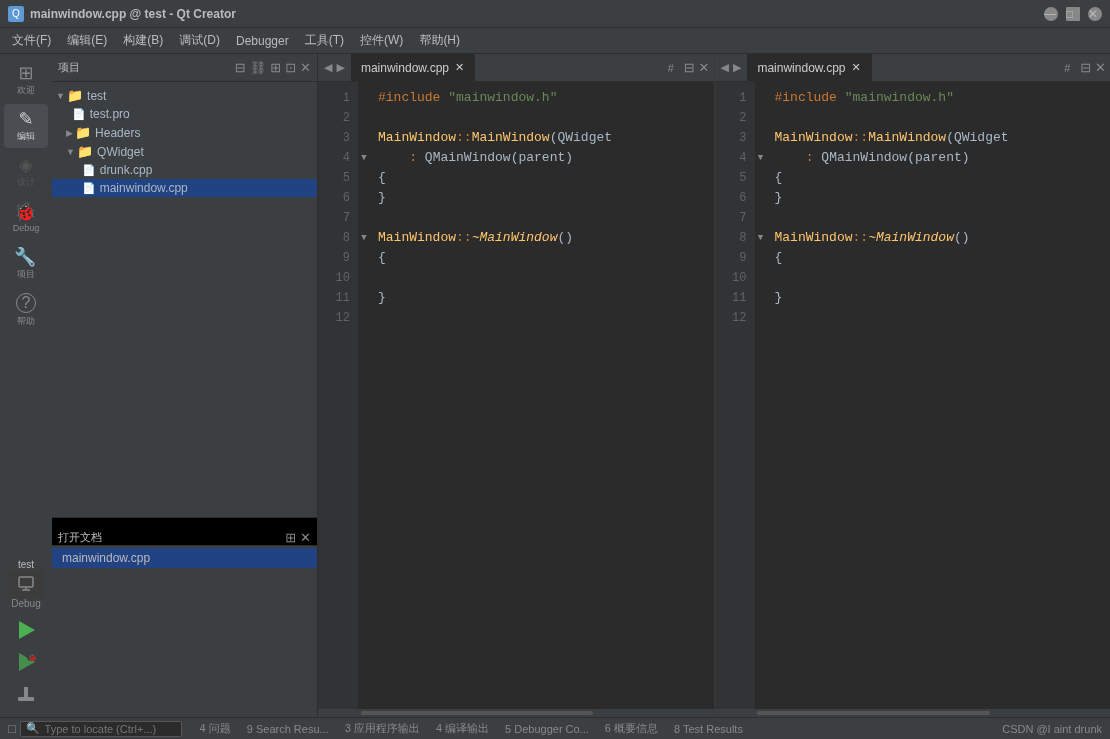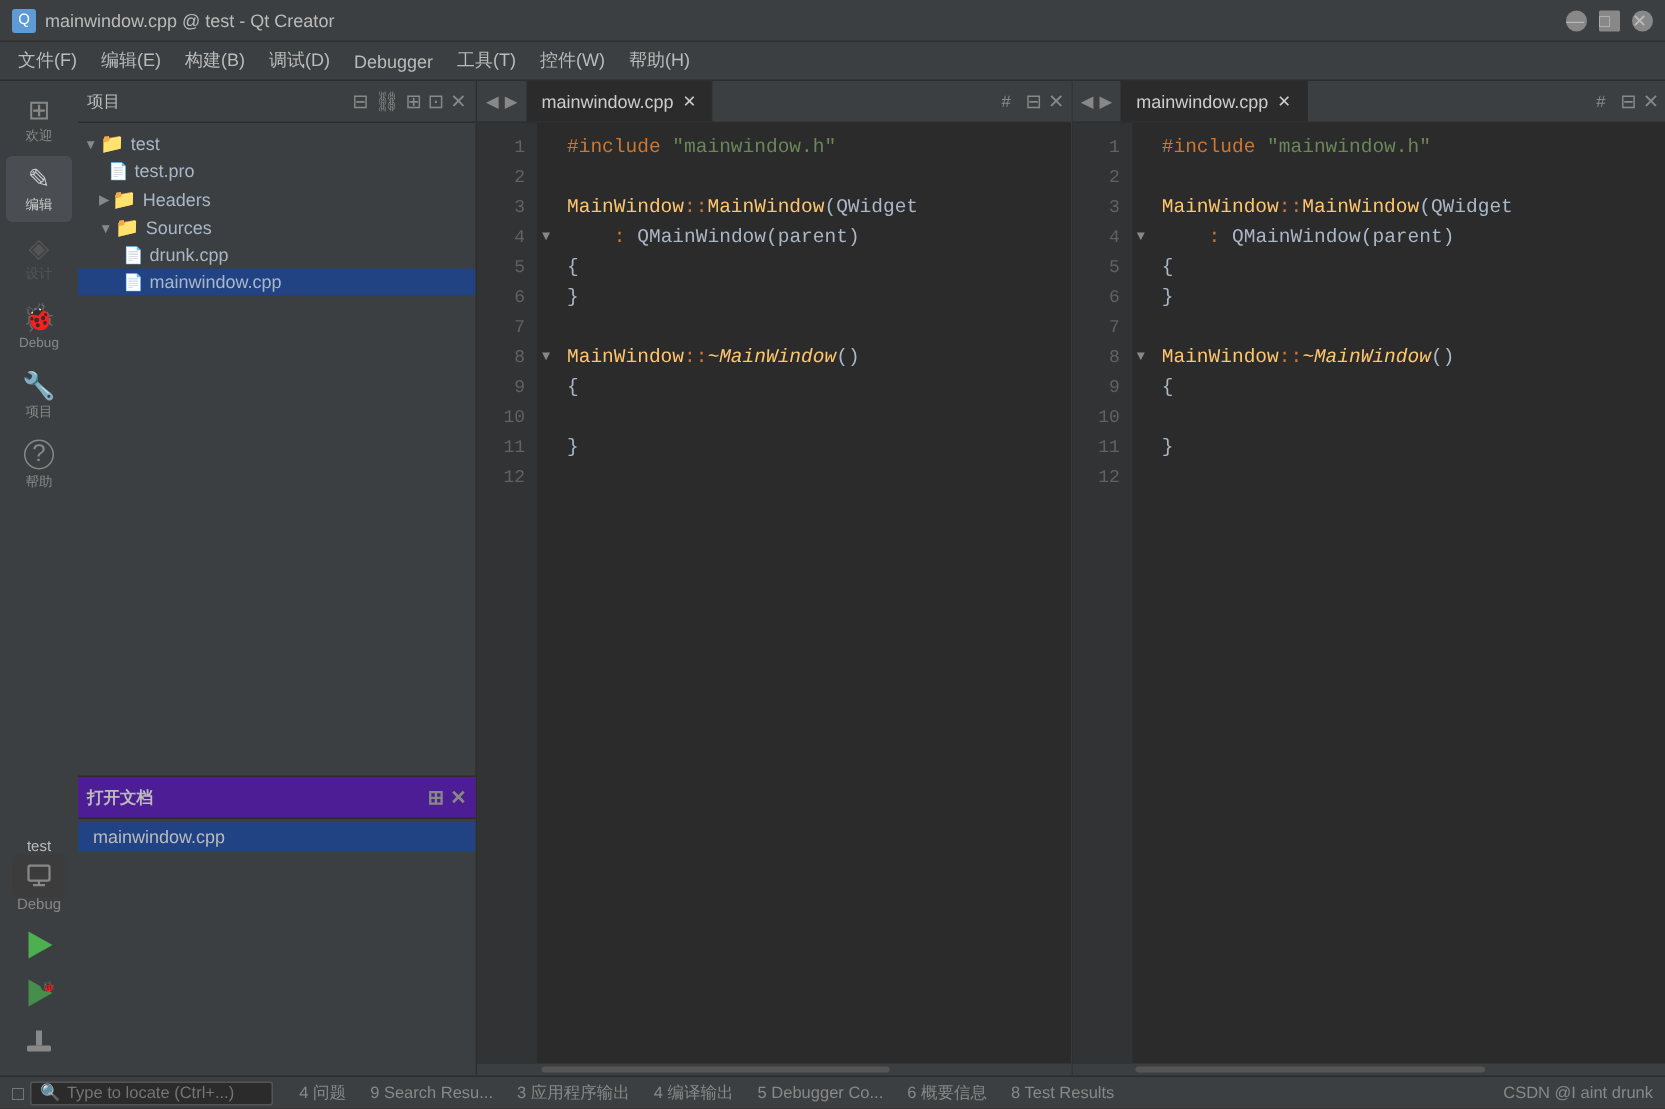--- a/index.html
+++ b/index.html
@@ -1,21 +1,21 @@
 <!DOCTYPE html>
 <html><head>
   <meta charset="utf-8">
   <style>
     * { box-sizing: border-box; margin: 0; padding: 0; }
     body { font-family: 'Segoe UI', Arial, sans-serif; font-size: 12px; background: #3c3f41; color: #a9b7c6; width: 1110px; height: 739px; overflow: hidden; display: flex; flex-direction: column; }
 
     
     #titlebar { background: #3c3f41; color: #bbb; height: 28px; display: flex; align-items: center; padding: 0 8px; font-size: 12px; border-bottom: 1px solid #2d2d2d; }
     #titlebar .title-icon { width: 16px; height: 16px; margin-right: 6px; background: #5e9ad5; border-radius: 2px; display: inline-flex; align-items: center; justify-content: center; font-size: 10px; color: white; }
-    #titlebar .title-text { flex: 1; }
+    #titlebar .title-text { flex: 1; font-weight: bold; }
     #titlebar .win-controls { display: flex; gap: 8px; }
     #titlebar .win-btn { width: 14px; height: 14px; border-radius: 50%; display: inline-block; cursor: pointer; }
     #titlebar .win-btn.min { background: #888; }
     #titlebar .win-btn.max { background: #888; border-radius: 1px; }
     #titlebar .win-btn.close { background: #888; }
 
     
     #menubar { background: #3c3f41; color: #bbb; height: 26px; display: flex; align-items: center; padding: 0 4px; border-bottom: 1px solid #2d2d2d; font-size: 12px; }
     #menubar .menu-item { padding: 3px 8px; cursor: pointer; border-radius: 2px; }
 
@@ -32,21 +32,21 @@
     #project-header .header-icons { display: flex; gap: 4px; color: #888; font-size: 13px; cursor: pointer; }
     #project-tree { flex: 1; overflow-y: auto; overflow-x: hidden; padding: 4px 0; font-size: 12px; }
     .tree-item { display: flex; align-items: center; padding: 2px 0; cursor: pointer; white-space: nowrap; overflow: hidden; }
     .tree-item.selected { background: #214283; }
     .tree-icon { margin-right: 4px; font-size: 13px; }
     .tree-label { font-size: 12px; }
     .tree-arrow { font-size: 9px; margin-right: 2px; color: #888; }
 
     
     #opendocs-panel { height: 200px; background: #3c3f41; border-top: 1px solid #2d2d2d; display: flex; flex-direction: column; }
-    #opendocs-header { height: 28px; background: #4c1d95; display: flex; align-items: center; padding: 0 6px; border-bottom: 1px solid #2d2d2d; font-size: 11px; color: #bbb; font-weight: bold; }
+    #opendocs-header { height: 28px; background: #000000; display: flex; align-items: flex-end; padding: 0 6px; border-bottom: 1px solid #2d2d2d; font-size: 11px; color: #bbb; }
     #opendocs-header span { flex: 1; }
     #opendocs-header .header-icons { display: flex; gap: 4px; color: #888; font-size: 13px; cursor: pointer; }
     #opendocs-list { flex: 1; overflow-y: auto; padding: 2px 0; }
     .opendoc-item { padding: 3px 10px; cursor: pointer; font-size: 12px; color: #bbb; }
     .opendoc-item.selected { background: #214283; }
 
     
     #editor-area { flex: 1; display: flex; flex-direction: column; background: #2b2b2b; overflow: hidden; }
 
     
@@ -207,21 +207,21 @@
 
       <div class="tree-item" style="padding-left:14px;">
         <span class="tree-arrow">▶</span>
         <span class="tree-icon" style="color:#e8c05a;">📁</span>
         <span class="tree-label">Headers</span>
       </div>
 
       <div class="tree-item" style="padding-left:14px;">
         <span class="tree-arrow">▼</span>
         <span class="tree-icon" style="color:#e8c05a;">📁</span>
-        <span class="tree-label">Sources</span>
+        <span class="tree-label">QWidget</span>
       </div>
 
       <div class="tree-item" style="padding-left:30px;">
         <span class="tree-icon" style="color:#aaa;font-size:11px;">📄</span>
         <span class="tree-label">drunk.cpp</span>
       </div>
 
       <div class="tree-item selected" style="padding-left:30px;">
         <span class="tree-icon" style="color:#aaa;font-size:11px;">📄</span>
         <span class="tree-label">mainwindow.cpp</span>

